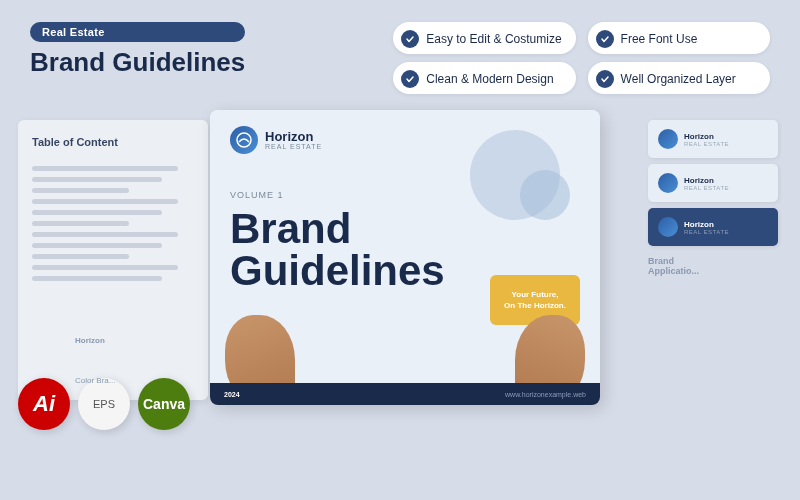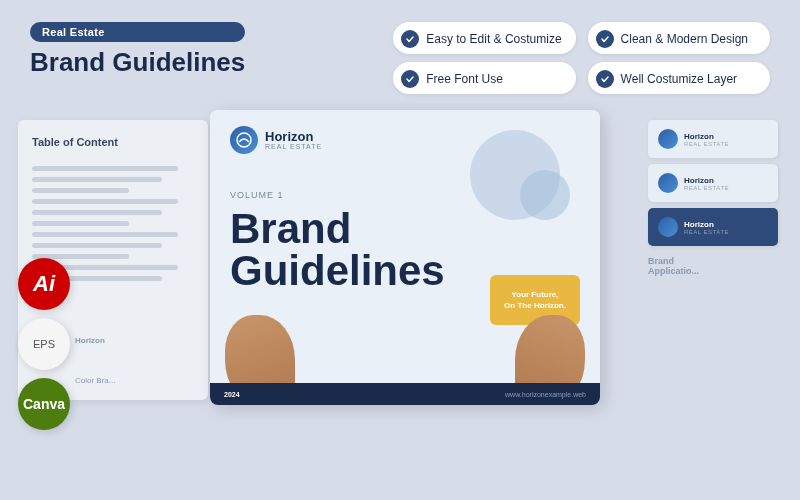--- a/index.html
+++ b/index.html
@@ -344,21 +344,21 @@
     .horizon-card.dark .horizon-card-label {
       color: #fff;
     }
 
     
     .bottom-icons {
       position: absolute;
       left: 18px;
       bottom: 10px;
       display: flex;
-      flex-direction: column;
+      flex-direction: row;
       gap: 8px;
     }
 
     .tool-icon {
       width: 52px;
       height: 52px;
       border-radius: 50%;
       display: flex;
       align-items: center;
       justify-content: center;
@@ -405,37 +405,37 @@
           </svg>
       </span>
       <span>Easy to Edit &amp; Costumize</span>
     </div>
     <div class="feature-item">
       <span class="check-icon">
         <svg viewBox="0 0 10 10" fill="none">
             <polyline points="2,5 4,7.5 8,3" stroke="white" stroke-width="1.5" stroke-linecap="round" stroke-linejoin="round"></polyline>
           </svg>
       </span>
-      <span>Clean &amp; Modern Design</span>
+      <span>Free Font Use</span>
     </div>
     <div class="feature-item">
       <span class="check-icon">
         <svg viewBox="0 0 10 10" fill="none">
             <polyline points="2,5 4,7.5 8,3" stroke="white" stroke-width="1.5" stroke-linecap="round" stroke-linejoin="round"></polyline>
           </svg>
       </span>
-      <span>Free Font Use</span>
+      <span>Clean &amp; Modern Design</span>
     </div>
     <div class="feature-item">
       <span class="check-icon">
         <svg viewBox="0 0 10 10" fill="none">
             <polyline points="2,5 4,7.5 8,3" stroke="white" stroke-width="1.5" stroke-linecap="round" stroke-linejoin="round"></polyline>
           </svg>
       </span>
-      <span>Well Costumize Layer</span>
+      <span>Well Organized Layer</span>
     </div>
   </div>
 </div>
 
 <div class="main-content">
 
   <div class="doc-left">
     <div class="doc-left-title">Table of Content</div>
     <div class="doc-left-line long"></div>
     <div class="doc-left-line medium"></div>

